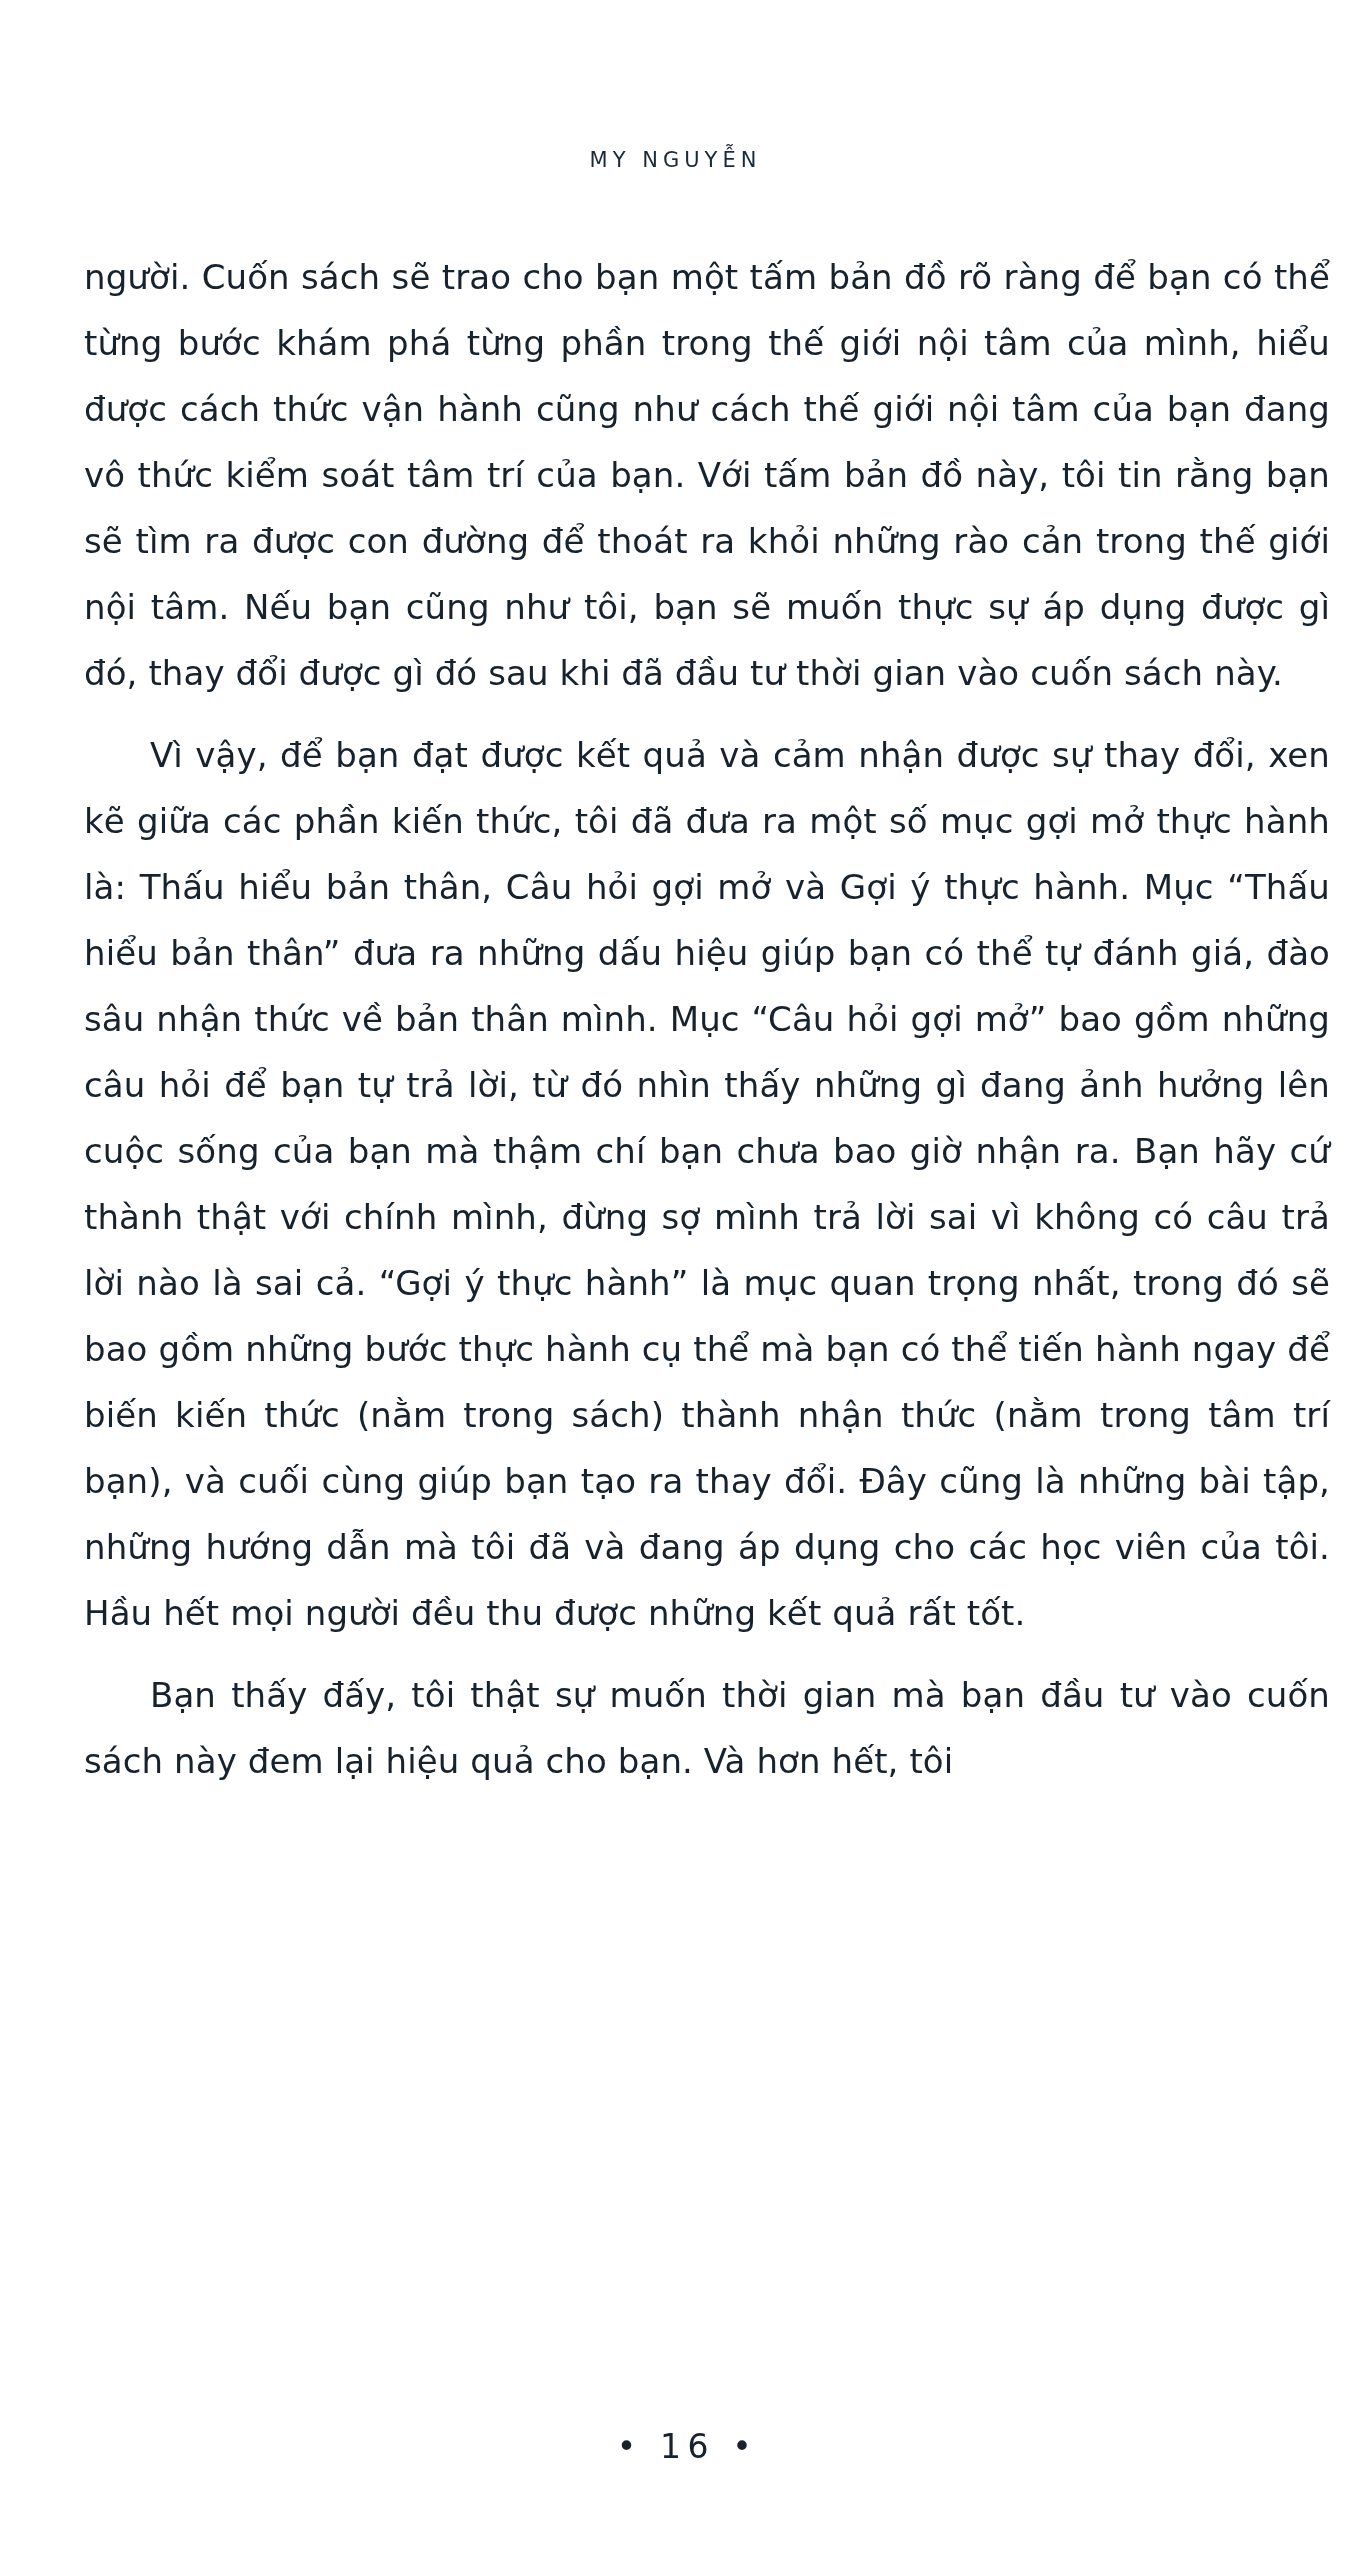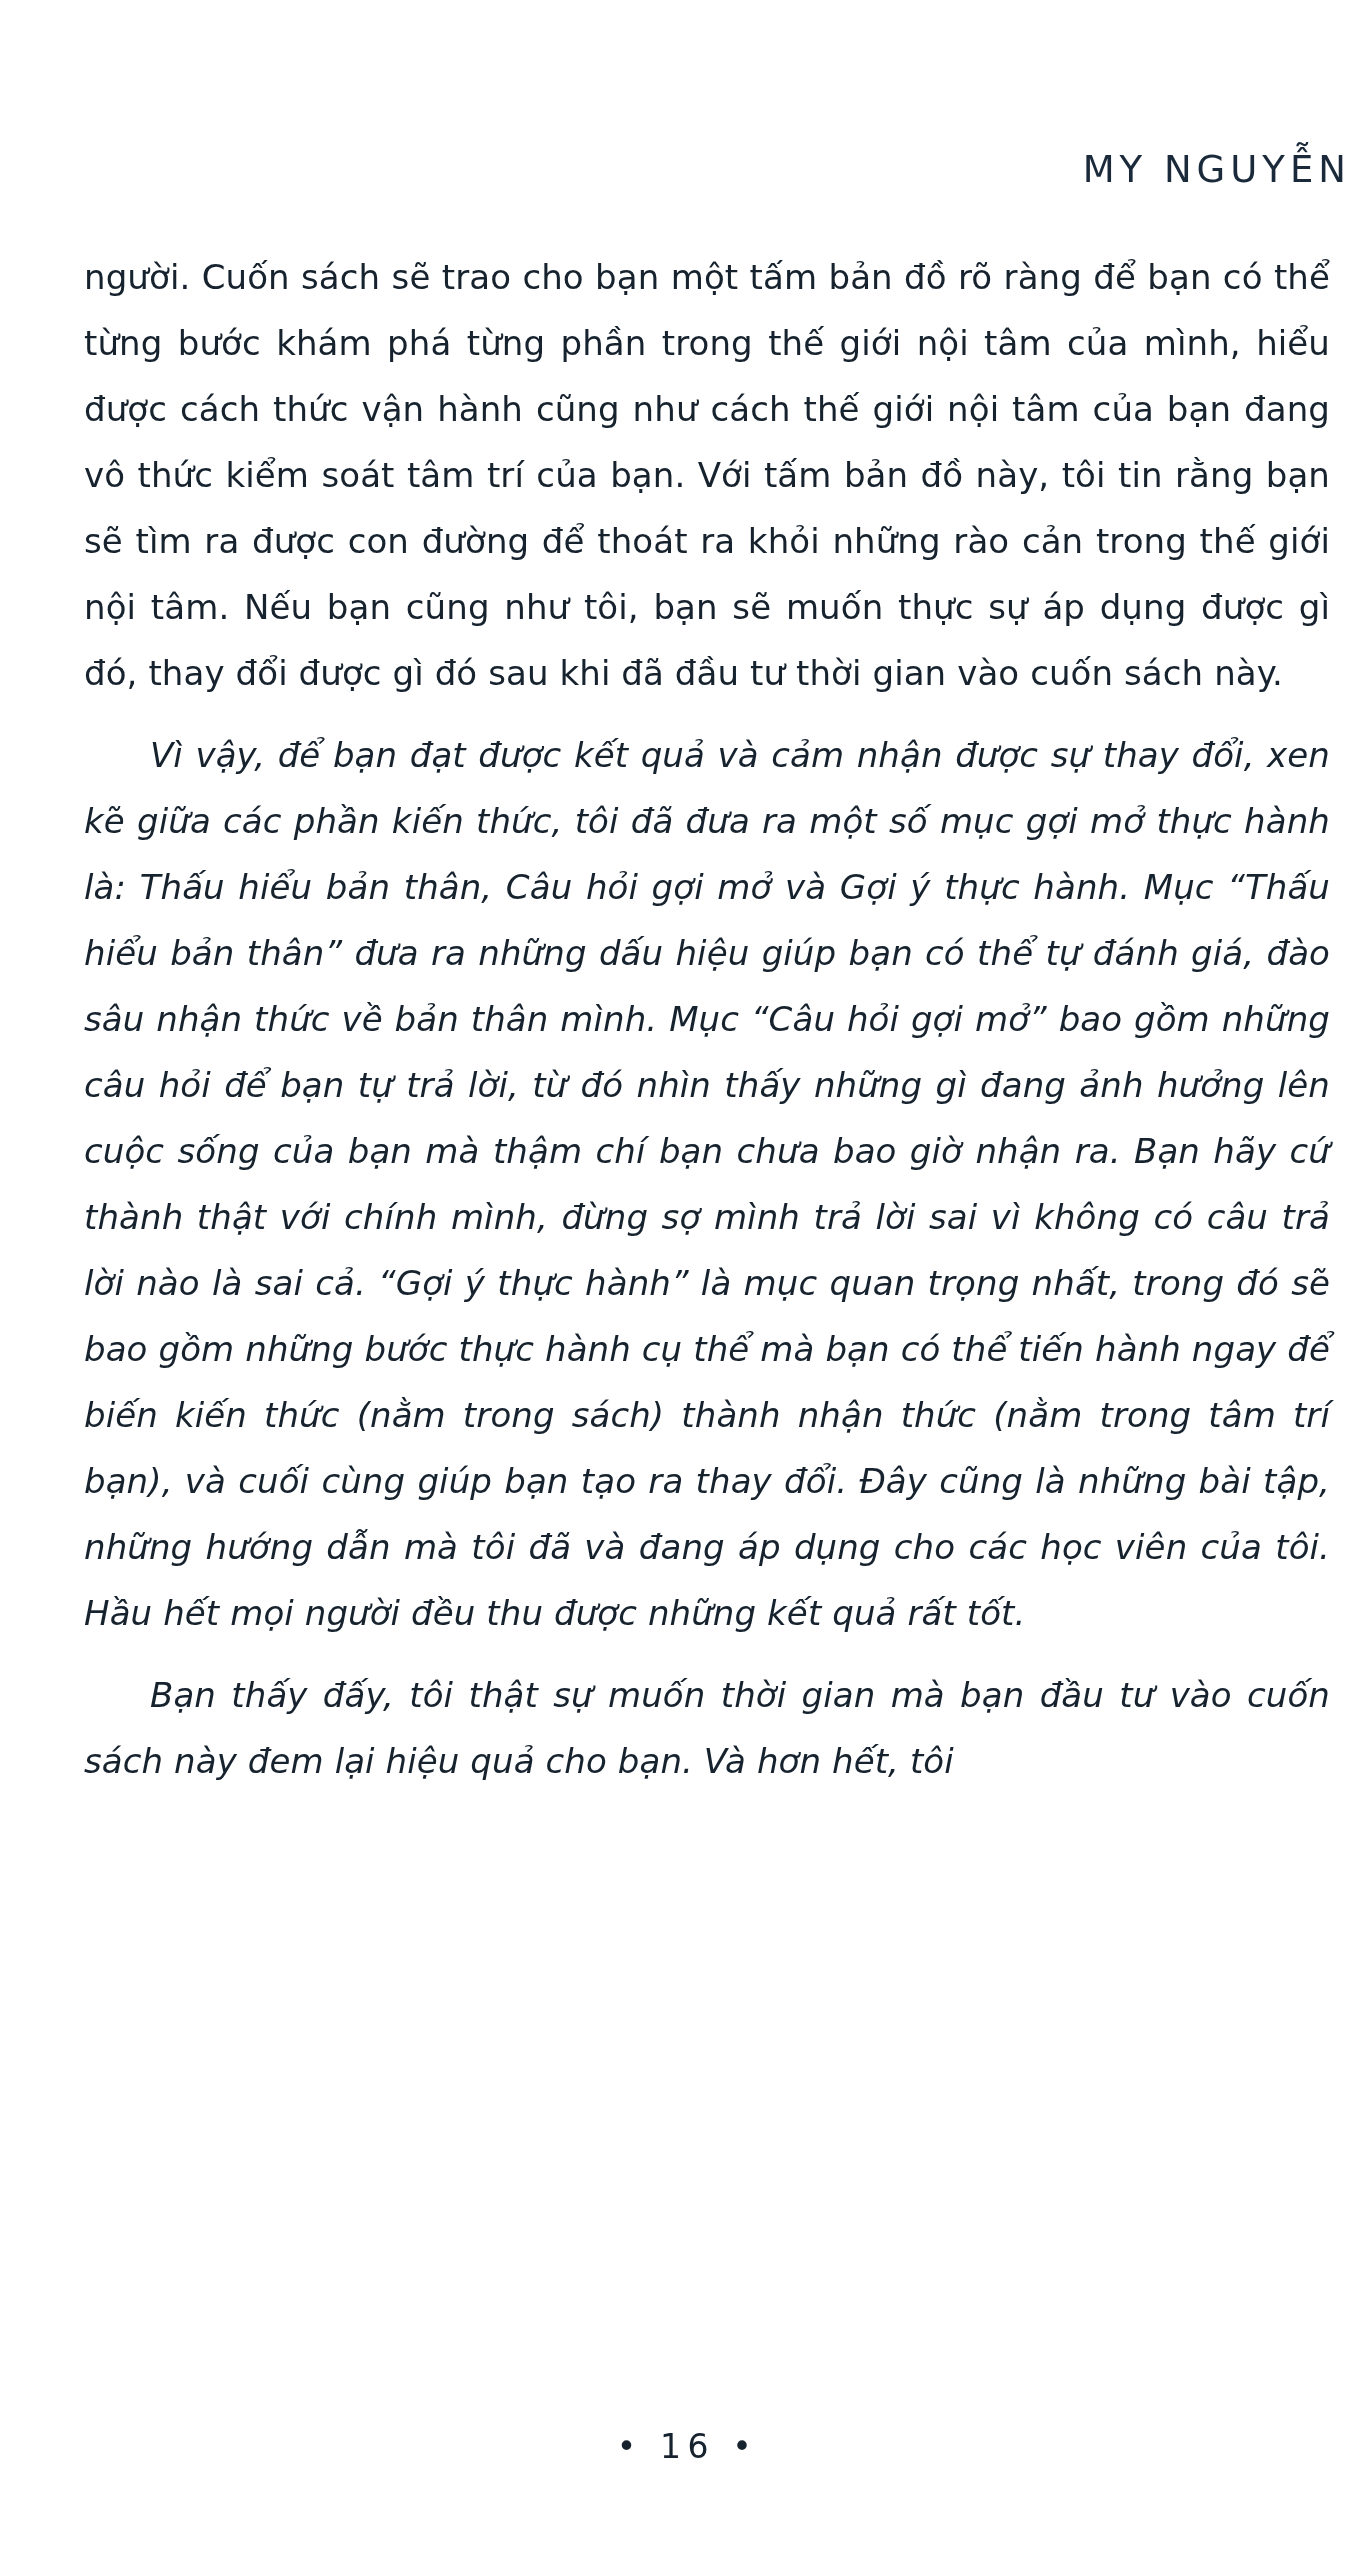--- a/index.html
+++ b/index.html
@@ -18,22 +18,22 @@
     width: 1351px;
     height: 2576px;
     box-sizing: border-box;
     background: #ffffff;
   }
   .running-head {
     position: absolute;
     top: 148px;
     left: 0;
     width: 1351px;
-    text-align: right;
-    font-size: 37px;
+    text-align: center;
+    font-size: 21px;
     letter-spacing: 5px;
     color: #1b2a3a;
     font-family: "DejaVu Sans", sans-serif;
     font-weight: 400;
   }
   .body-text {
     position: absolute;
     top: 228px;
     left: 68px;
     width: 1278px;
@@ -45,21 +45,20 @@
     text-align: justify;
     text-justify: inter-word;
     letter-spacing: 0.1px;
   }
   .body-text p {
     margin: 16px;
     padding: 0;
   }
   .body-text p.indent {
     text-indent: 66px;
-    font-style: italic;
   }
   .folio {
     position: absolute;
     top: 2427px;
     left: 12px;
     width: 1351px;
     text-align: center;
     font-size: 33px;
     color: #16222e;
     letter-spacing: 6.6px;

